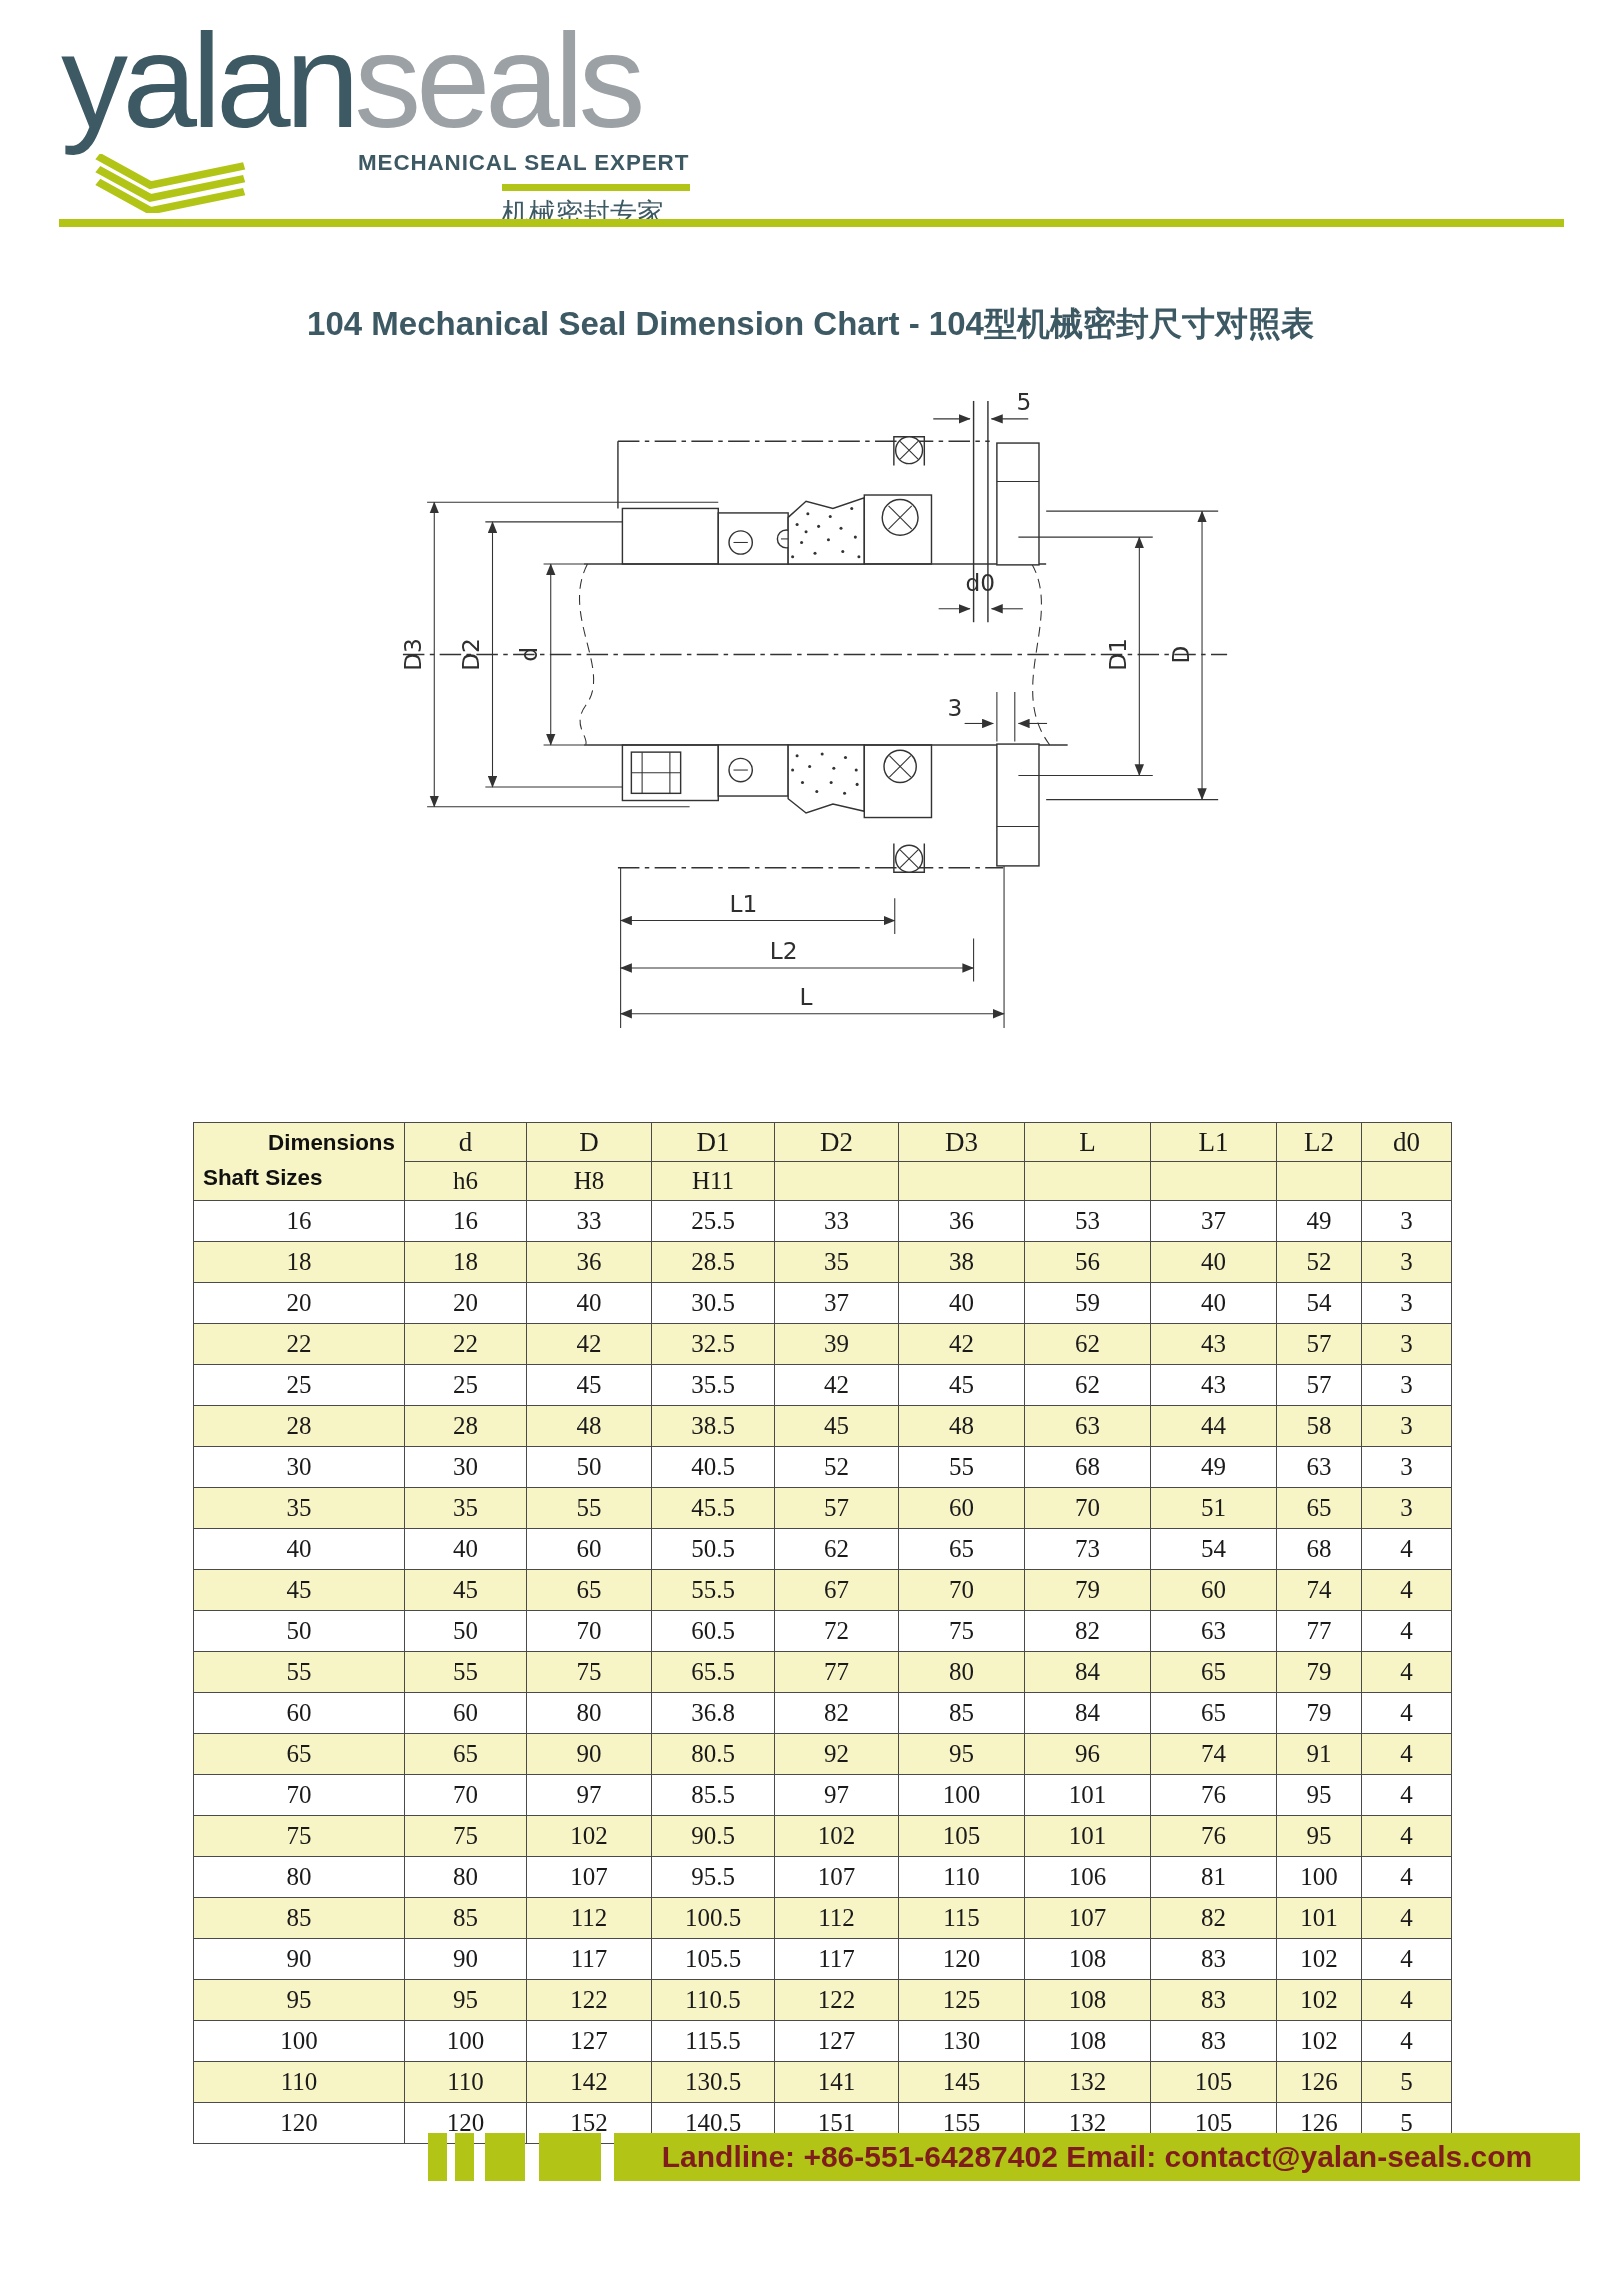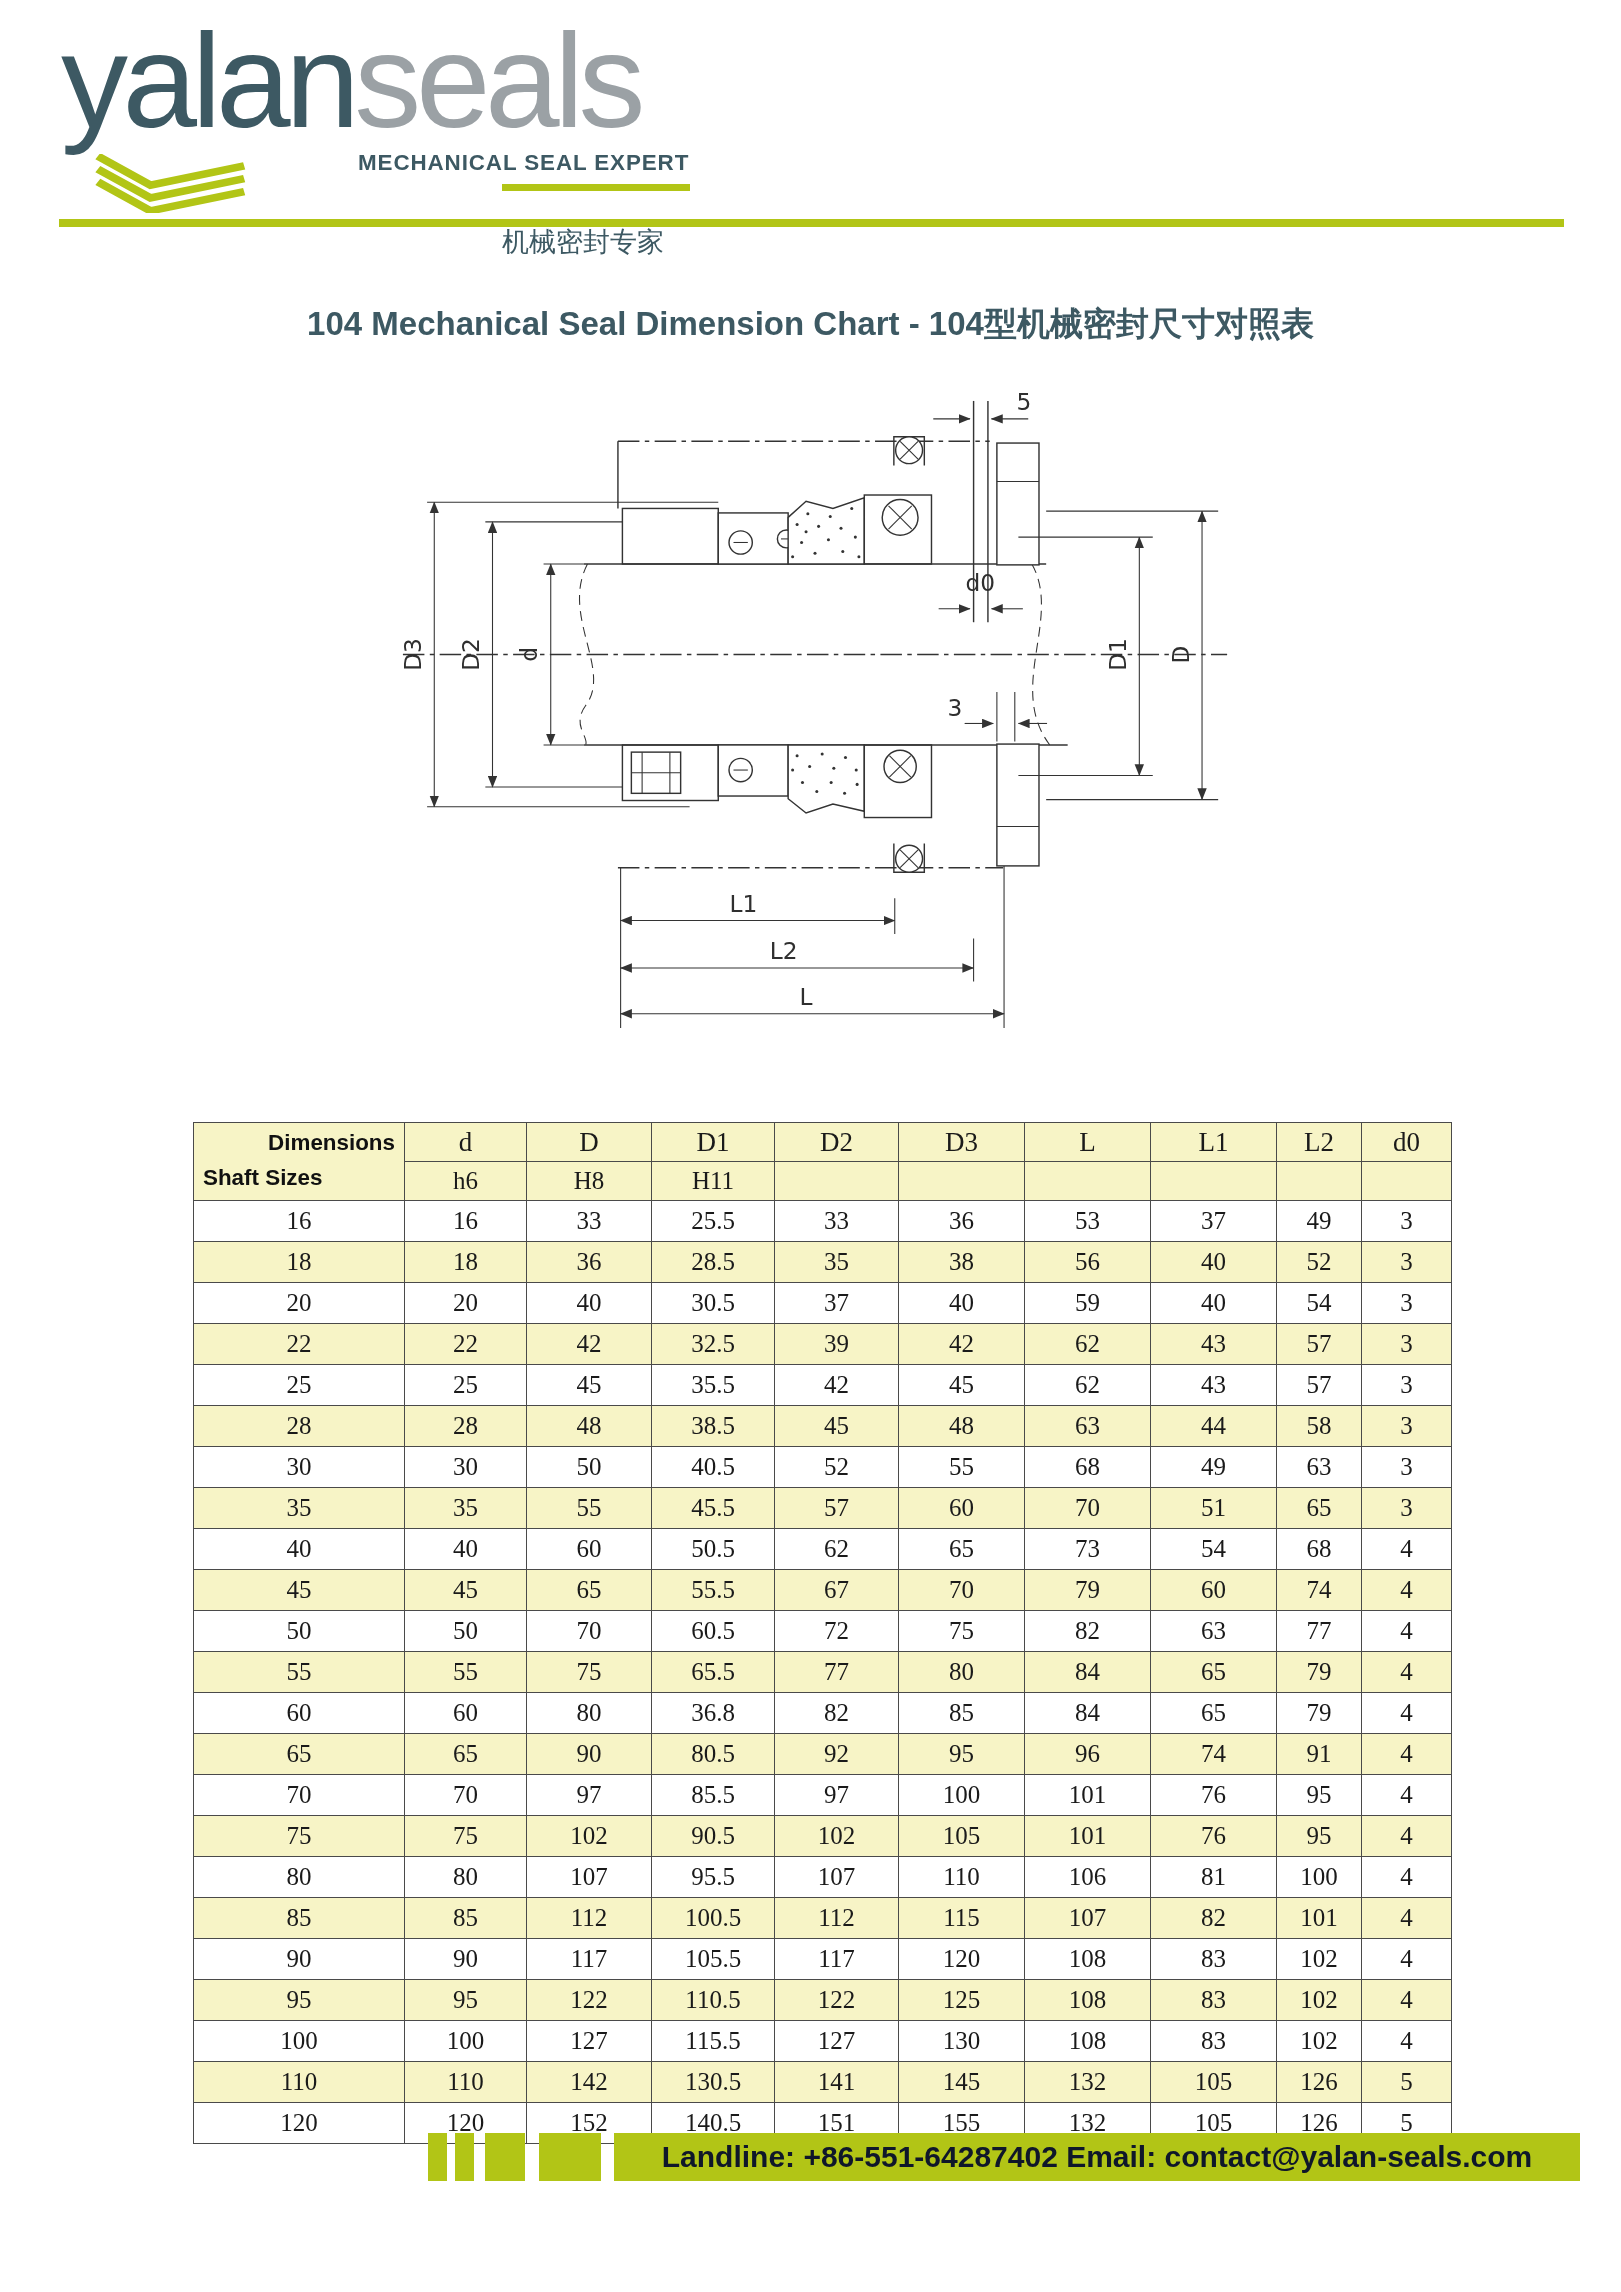--- a/index.html
+++ b/index.html
@@ -18,21 +18,21 @@
   
   .logo-word{position:absolute;left:61px;top:14.3px;font-size:134px;line-height:1;letter-spacing:-5.4px;font-weight:400;white-space:nowrap;}
   .logo-word .p1{color:var(--brand-dark);}
   .logo-word .p2{color:var(--brand-gray);}
   .logo-tagline{position:absolute;left:358px;top:150px;width:270px;text-align:right;font-size:22.4px;font-weight:700;letter-spacing:0.9px;color:var(--brand-dark);white-space:nowrap;}
   .logo-chevrons{position:absolute;left:94px;top:154px;}
   .logo-cn{position:absolute;left:260px;top:167px;font-size:56px;line-height:1;font-weight:700;white-space:nowrap;}
   .logo-cn .c1{color:var(--brand-dark);}
   .logo-cn .c2{color:var(--brand-gray);}
   .logo-cn-line{position:absolute;left:502px;top:184px;width:188px;height:7.2px;background:var(--lime);}
-  .logo-cn-tag{position:absolute;left:502px;top:195px;font-size:27px;font-weight:400;color:var(--brand-dark);white-space:nowrap;margin-top:29px;}
+  .logo-cn-tag{position:absolute;left:502px;top:195px;font-size:27px;font-weight:400;color:var(--brand-dark);white-space:nowrap;}
   .top-rule{position:absolute;left:59px;top:219px;width:1505px;height:8px;background:var(--lime);}
 
   
   .subheader{position:absolute;left:67px;top:231px;font-size:29.6px;color:var(--brand-dark);white-space:nowrap;}
   .subheader .en{font-weight:700;font-style:italic;}
   .subheader .cn{font-weight:400;font-style:normal;}
   .doc-title{position:absolute;left:0;top:302px;width:1621px;text-align:center;font-size:33px;font-weight:700;color:var(--brand-dark);}
 
   
   .drawing{position:absolute;left:385px;top:383px;width:869px;height:663px;}
@@ -59,21 +59,21 @@
   th.corner .c-top{position:absolute;top:7.2px;right:9px;font-family:"Liberation Sans",sans-serif;font-weight:700;font-size:22.4px;color:#111;}
   th.corner .c-bottom{position:absolute;bottom:9px;left:9px;font-family:"Liberation Sans",sans-serif;font-weight:700;font-size:22.4px;color:#111;}
 
   
   .footer-bar{position:absolute;top:2133px;height:48px;background:var(--lime);}
   .fb1{left:428px;width:19px;}
   .fb2{left:455px;width:19px;}
   .fb3{left:485px;width:40px;}
   .fb4{left:539px;width:62px;}
   .fb-main{left:614px;width:966px;display:flex;align-items:center;justify-content:center;}
-  .fb-main span{color:#0f172a;font-size:30px;font-weight:700;white-space:nowrap;}
+  .fb-main span{color:#7f1d1d;font-size:30px;font-weight:700;white-space:nowrap;}
 </style>
 </head>
 <body>
 
 <div class="page">
 
   <div class="logo-word"><span class="p1">yalan</span><span class="p2">seals</span></div>
 
   <div class="logo-tagline">MECHANICAL SEAL EXPERT</div>
 

